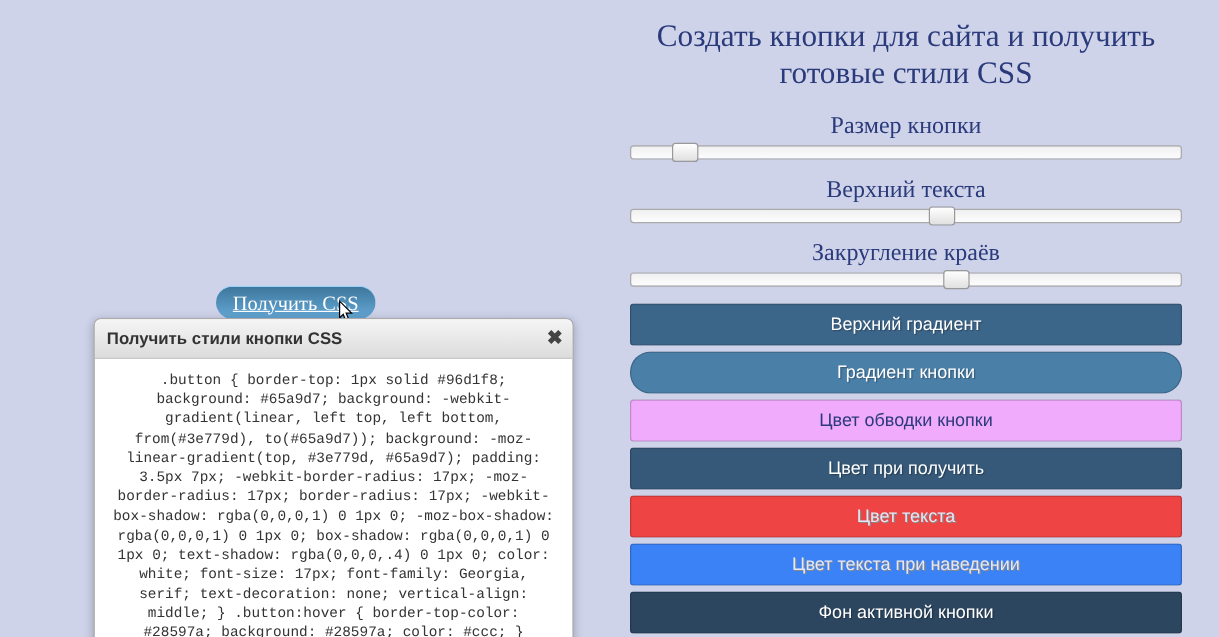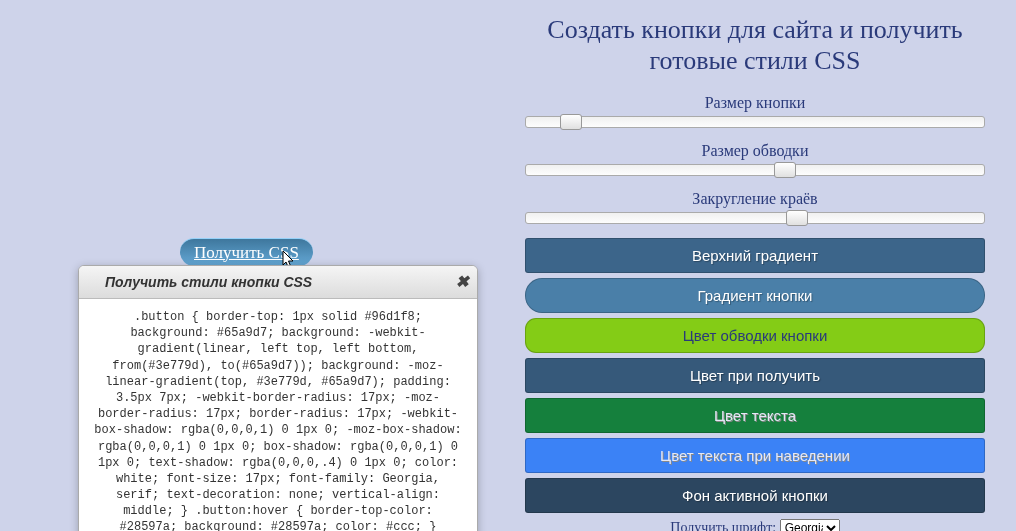--- a/index.html
+++ b/index.html
@@ -32,21 +32,21 @@
     font-size: 26px;
     line-height: 1.2;
     margin-top: 14px;
     margin-bottom: 18px;
     padding: 0 20px;
   }
   .slider-group { margin-bottom: 14px; text-align: center; }
   .slider-label {
     font-family: Georgia, serif;
     color: #2a3a7a;
-    font-size: 16px;
+    font-size: 20px;
     margin-bottom: 4px;
     display: block;
   }
   .slider-track {
     position: relative;
     width: 460px;
     height: 12px;
     margin: 0 auto;
     background: linear-gradient(#f0f0f0,#fdfdfd);
     border: 1px solid #aaa;
@@ -70,23 +70,23 @@
     font-family: Liberation Sans, sans-serif;
     font-size: 15px;
     border-radius: 3px;
     color: #fff;
     text-shadow: 1px 1px 1px rgba(0,0,0,0.3);
     border: 1px solid rgba(0,0,0,0.2);
     cursor: pointer;
   }
   .cb1 { background: #3c658a; }
   .cb2 { background: #4a7fa8; border-radius: 17px; }
-  .cb3 { background: #84cc16; color: #2a3a7a; text-shadow: none; border-radius: 11px; }
+  .cb3 { background: #f0abfc; color: #2a3a7a; text-shadow: none; }
   .cb4 { background: #36597a; }
-  .cb5 { background: #15803d; color: #e4e8f6; text-shadow: 1px 1px 0 #888;}
+  .cb5 { background: #ef4444; color: #e4e8f6; text-shadow: 1px 1px 0 #888;}
   .cb6 { background: #3b82f6; color: #e4e8f6; text-shadow: 1px 1px 0 #888;}
   .cb7 { background: #2c4660; }
   .font-row {
     text-align: center;
     margin-top: 6px;
     font-family: Georgia, serif;
     color: #2a3a7a;
     font-size: 14px;
   }
   .font-row select {
@@ -123,27 +123,26 @@
     top: 265px;
     width: 400px;
     background: #fff;
     border: 1px solid #aaa;
     border-radius: 6px;
     box-shadow: 0 2px 8px rgba(0,0,0,0.25);
     overflow: hidden;
   }
   .dialog-header {
     background: linear-gradient(#f5f5f5,#dcdcdc);
-    padding: 8px 26px;
+    padding: 8px 10px;
     font-weight: bold;
     font-size: 14px;
     color: #333;
     border-bottom: 1px solid #bbb;
     position: relative;
-    font-style: italic;
   }
   .dialog-close {
     position: absolute;
     right: 8px;
     top: 6px;
     font-weight: bold;
     font-size: 16px;
     color: #444;
     cursor: pointer;
   }
@@ -181,21 +180,21 @@
   <div class="title">Создать кнопки для сайта и получить готовые стили CSS</div>
 
   <div class="slider-group">
     <span class="slider-label">Размер кнопки</span>
     <div class="slider-track">
       <div class="slider-thumb" style="left:34px"></div>
     </div>
   </div>
 
   <div class="slider-group">
-    <span class="slider-label">Размер обводки</span>
+    <span class="slider-label">Верхний текста</span>
     <div class="slider-track">
       <div class="slider-thumb" style="left:248px"></div>
     </div>
   </div>
 
   <div class="slider-group">
     <span class="slider-label">Закругление краёв</span>
     <div class="slider-track">
       <div class="slider-thumb" style="left:260px"></div>
     </div>

